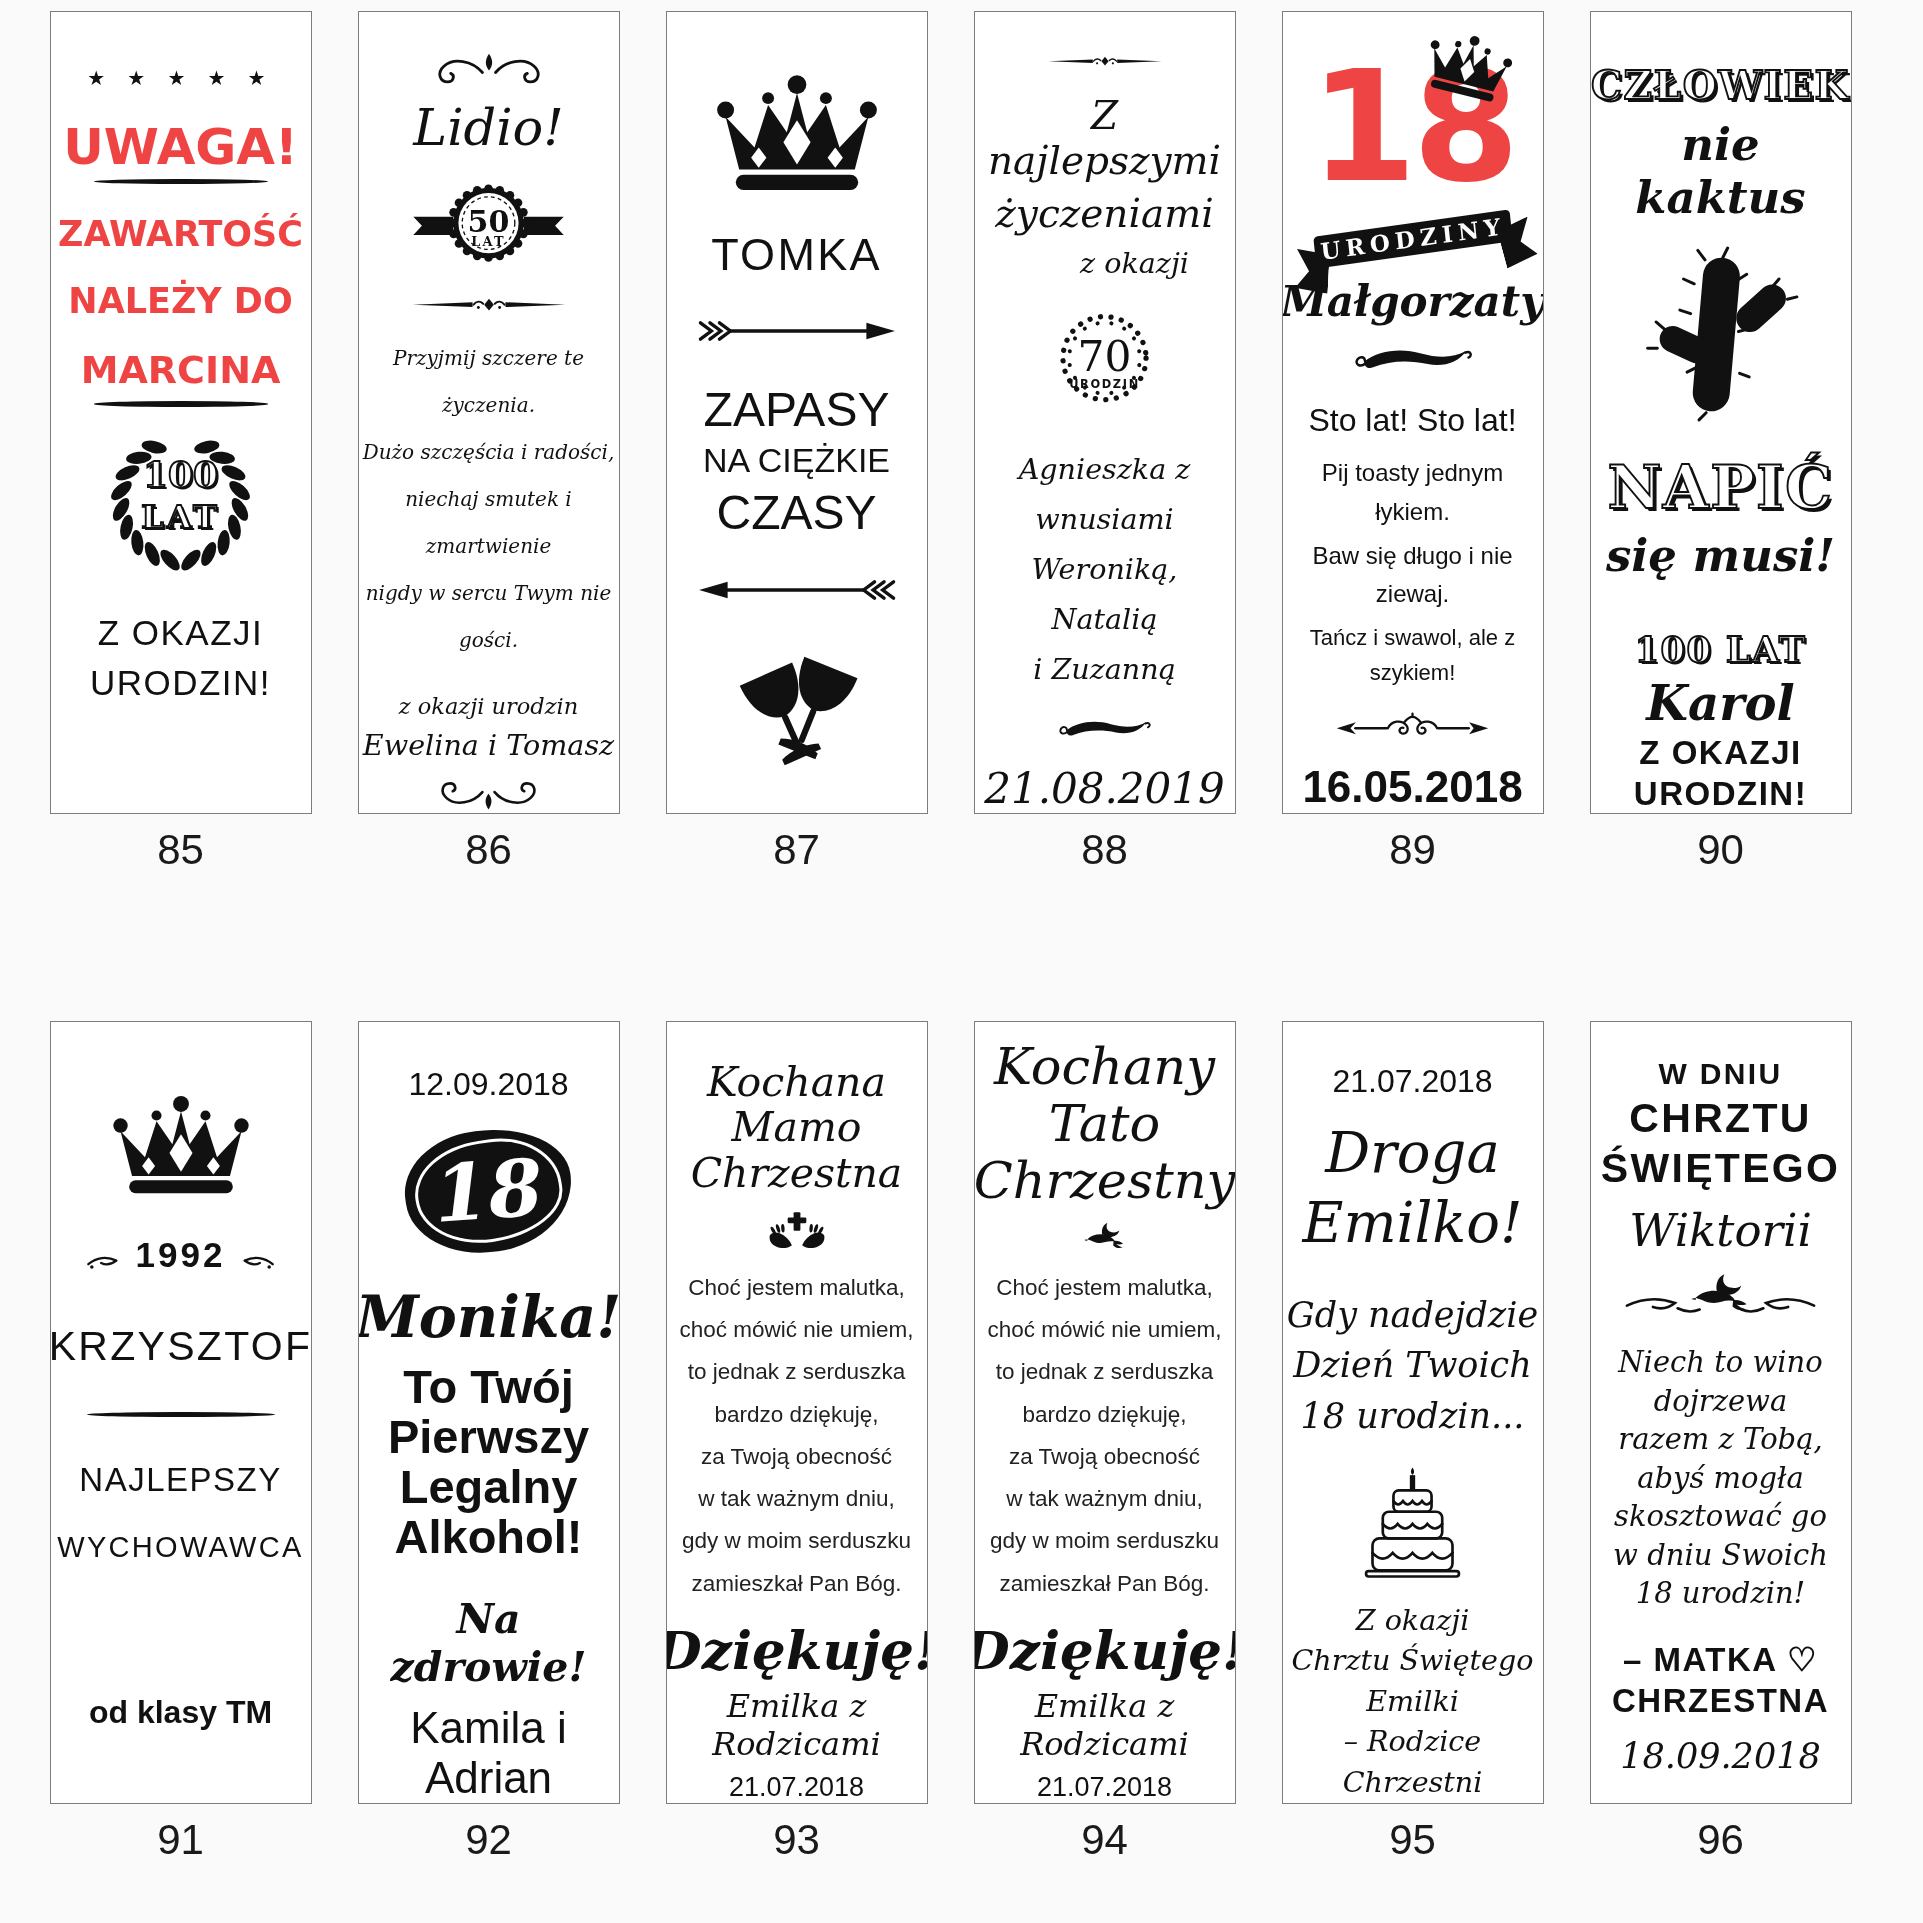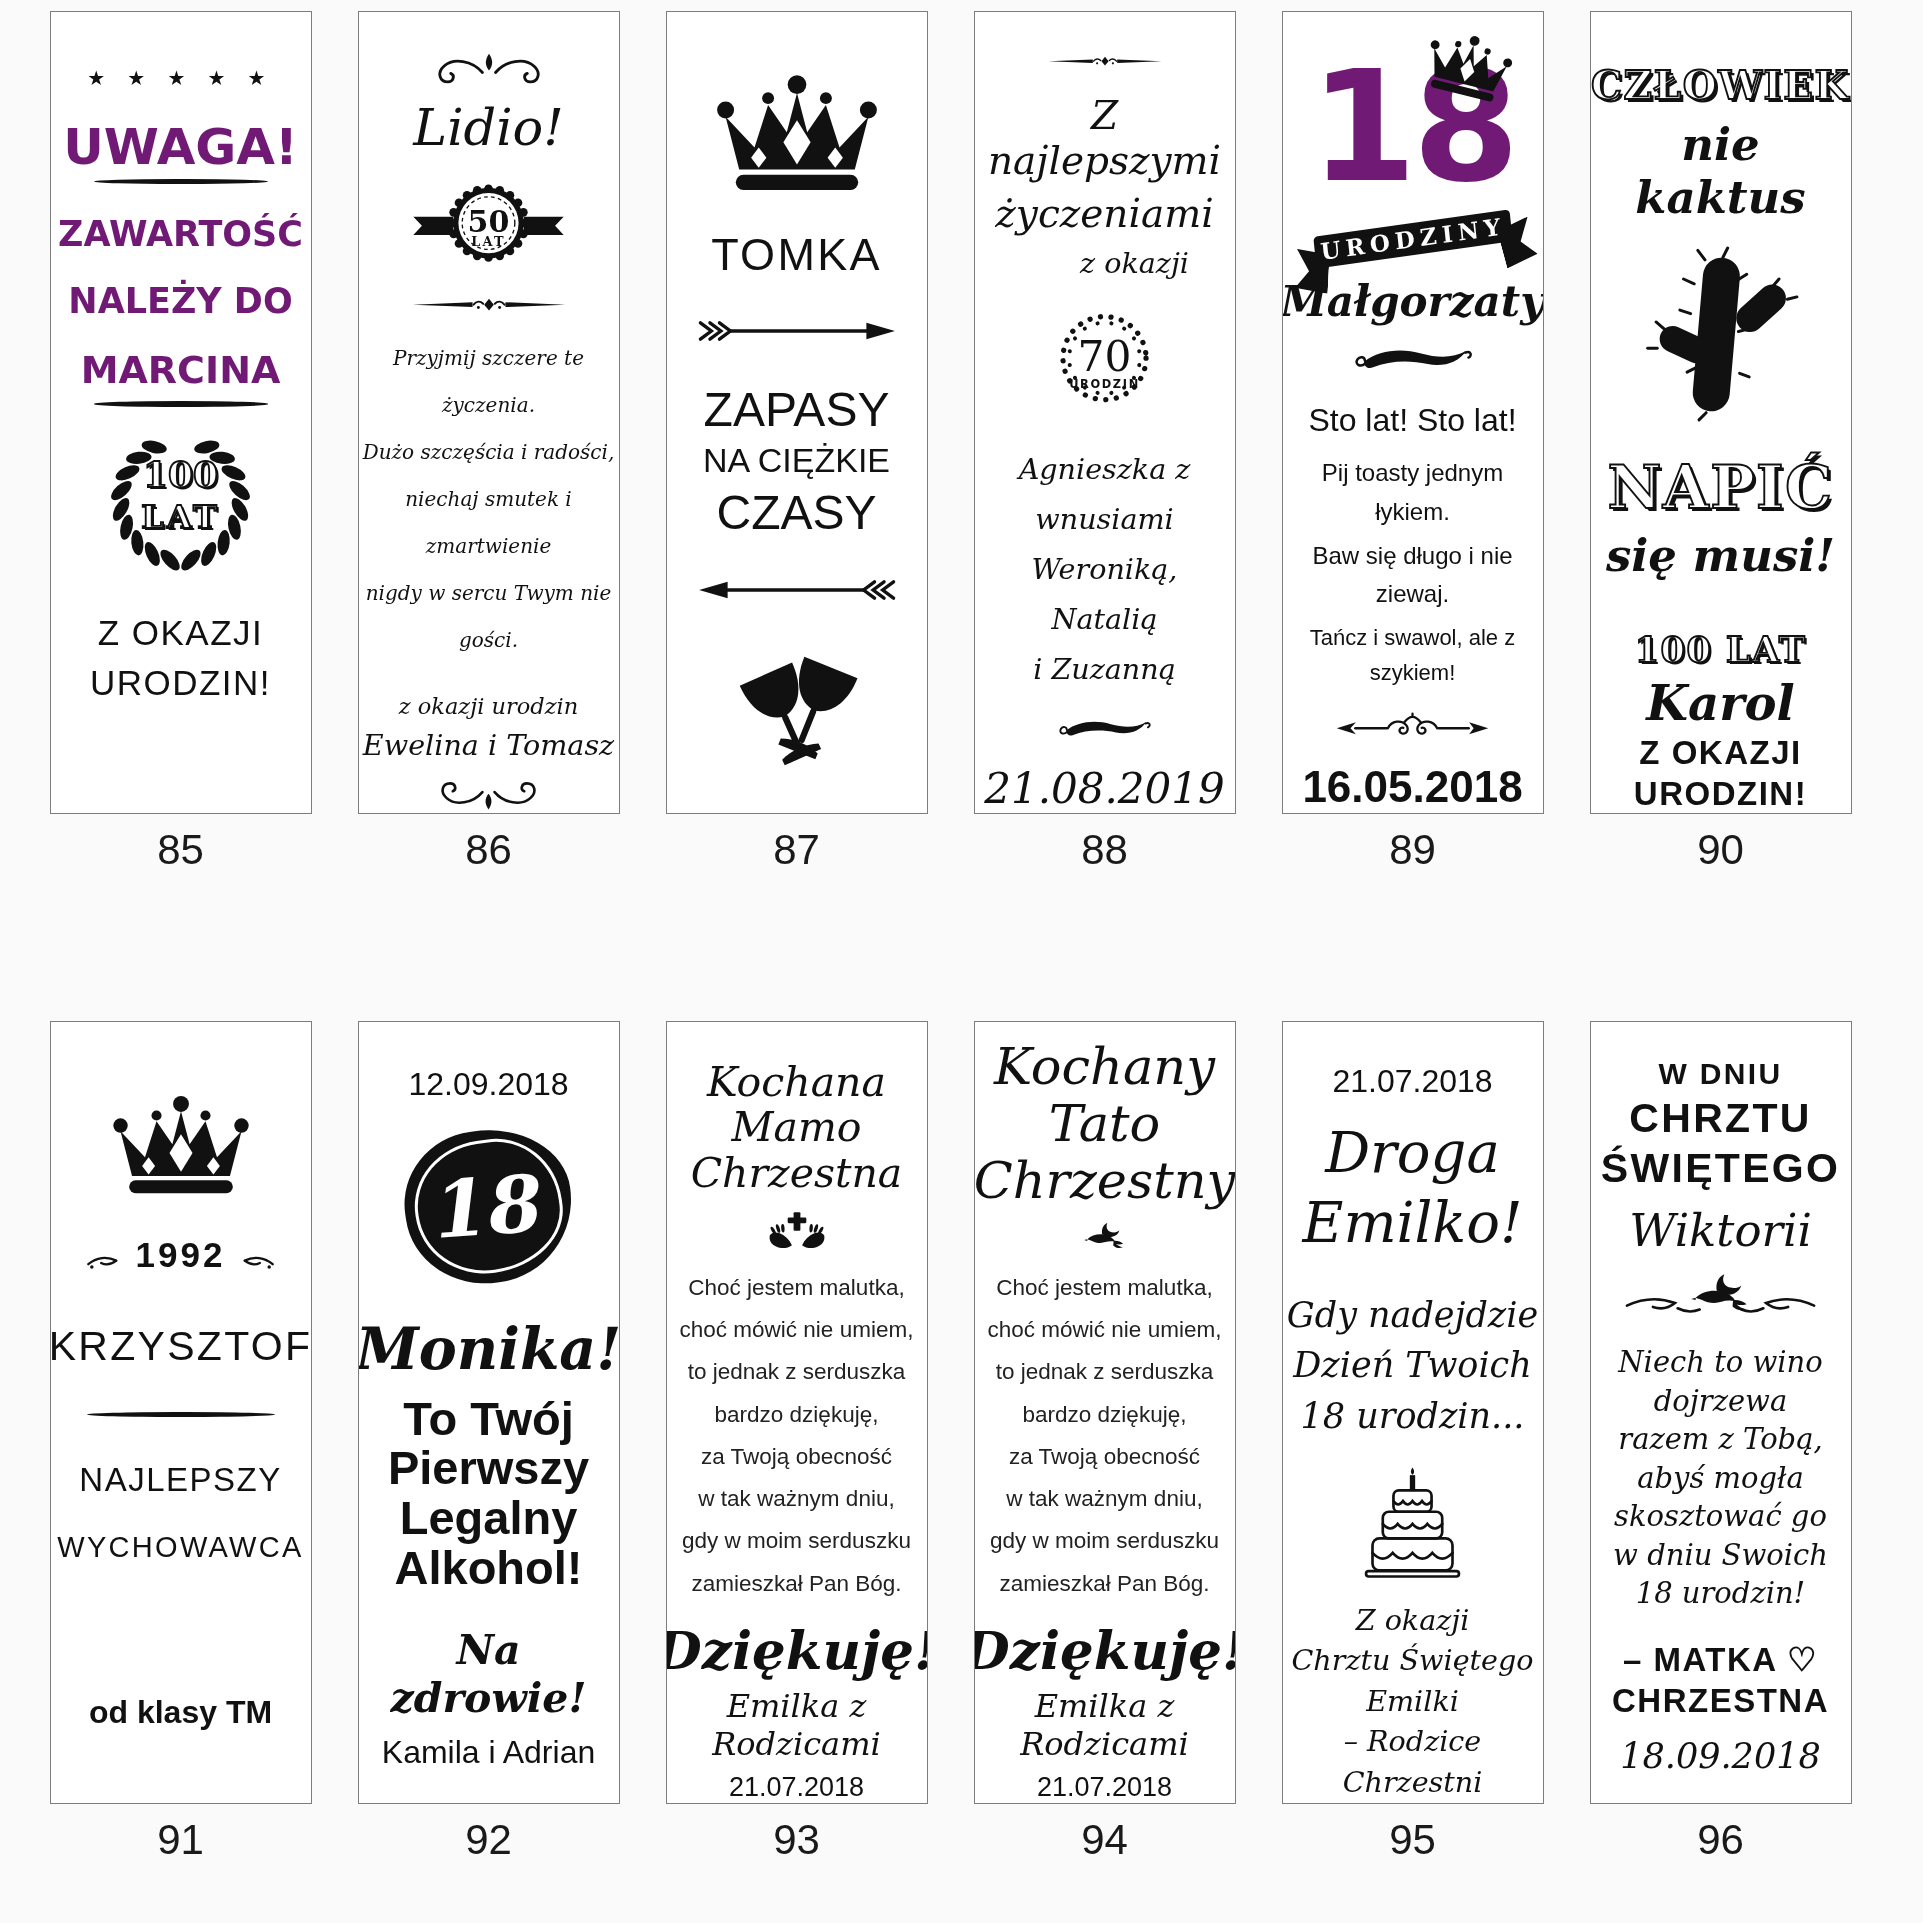--- a/index.html
+++ b/index.html
@@ -15,21 +15,21 @@
     position:relative;width:262px;background:#ffffff;border:1.5px solid #7d7d7d;
     box-sizing:border-box;display:flex;flex-direction:column;align-items:center;
     overflow:hidden;text-align:center;
   }
   .h1068{height:803px;}
   .h1042{height:783px;}
   .cap{margin-top:12px;font-size:42px;color:#1a1a1a;}
   .tserif{font-family:Liberation Sans, sans-serif;color:#111;}
   .tscript{font-family:"DejaVu Serif",serif;font-style:italic;color:#111;}
   .tsans{font-family:"Liberation Sans",sans-serif;color:#111;}
-  .tmark{font-family:"DejaVu Sans",sans-serif;font-weight:bold;color:#701a75;}
+  .tmark{font-family:"DejaVu Sans",sans-serif;font-weight:bold;color:#ef4444;}
   .outl{
     color:#fff;-webkit-text-stroke:1.9px #111;text-shadow:3px 3px 0 #111;
     font-family:"DejaVu Serif",serif;font-weight:bold;
   }
   .taper{height:5.3px;background:#111;border-radius:50%;}
   .stars{color:#111;font-size:20px;letter-spacing:8.3px;}
   .ribbon89{
     position:relative;width:198px;height:47px;background:#111;
     transform:rotate(-6deg) skewY(-2deg);border-radius:4.5px;
     display:flex;align-items:center;justify-content:center;margin-top:19.5px;
@@ -441,21 +441,21 @@
           <span>18</span>
         </div>
       <div class="tscript" style="margin-top:32px;font-size:57px;font-weight:bold;">Monika!</div>
       <div class="tserif" style="margin-top:12px;font-size:47px;font-weight:bold;line-height:1.06;">
         <div>To Twój</div>
         <div>Pierwszy</div>
         <div>Legalny</div>
         <div>Alkohol!</div>
       </div>
       <div class="tscript" style="margin-top:33px;font-size:41px;font-weight:bold;">Na zdrowie!</div>
-      <div class="tsans" style="margin-top:12px;font-size:32px;">Kamila i Adrian</div>
+      <div class="tsans" style="margin-top:12px;font-size:44px;">Kamila i Adrian</div>
     </div>
     <div class="cap">92</div>
   </div>
 
   <div class="cardwrap">
     <div class="card h1042">
       <div class="tscript" style="margin-top:38px;font-size:41px;line-height:1.12;">
         <div>Kochana</div>
         <div>Mamo</div>
         <div>Chrzestna</div>

